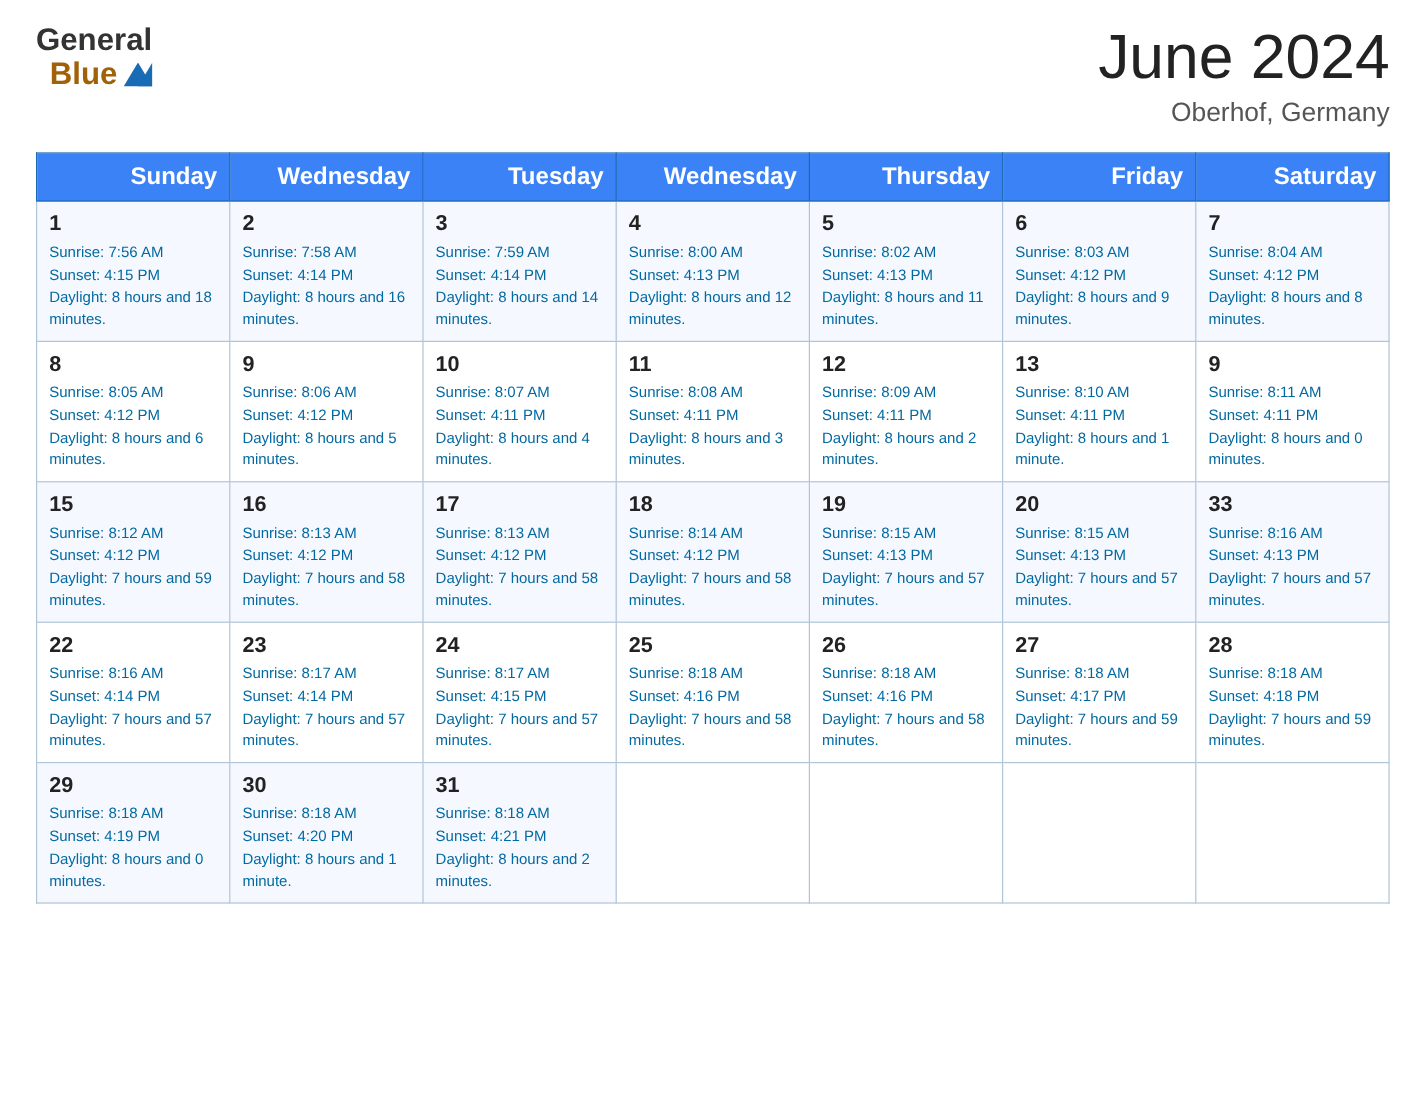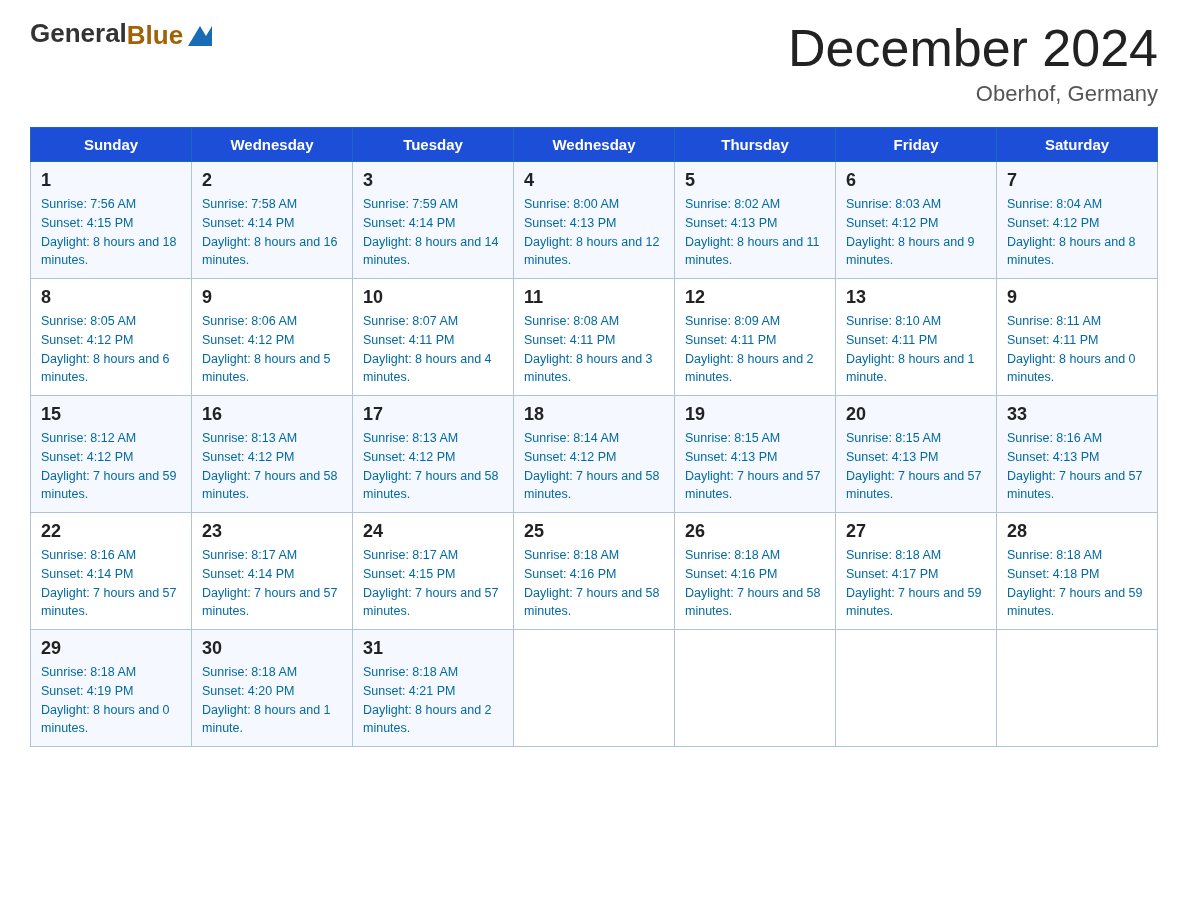--- a/index.html
+++ b/index.html
@@ -11,22 +11,22 @@
       padding: 20px 30px;
     }
     .header {
       display: flex;
       justify-content: space-between;
       align-items: flex-start;
       margin-bottom: 20px;
     }
     .logo {
       display: flex;
-      flex-direction: row;
-      align-items: flex-start;
+      flex-direction: column;
+      align-items: flex-end;
     }
     .logo-general {
       font-size: 26px;
       font-weight: bold;
       color: #333;
       line-height: 1;
     }
     .logo-blue {
       font-size: 26px;
       font-weight: bold;
@@ -47,26 +47,26 @@
       font-size: 22px;
       color: #555;
       margin-top: 4px;
     }
     table {
       width: 100%;
       border-collapse: collapse;
       table-layout: fixed;
     }
     thead tr th {
-      background-color: #1d4ed8;
+      background-color: #3b82f6;
       color: #ffffff;
-      font-size: 15px;
+      font-size: 20px;
       font-weight: bold;
       padding: 8px 10px;
-      text-align: center;
+      text-align: right;
       border: 1px solid #1a6bb5;
     }
     tbody tr td {
       border: 1px solid #b0c4d8;
       padding: 8px 10px;
       vertical-align: top;
       font-size: 13px;
       color: #333;
       height: 110px;
     }
@@ -102,21 +102,21 @@
       <span>Blue</span>
       <span style="display:inline-flex; margin-left:5px; align-items:center;">
         <svg width="24" height="20" viewBox="0 0 24 20">
           <polygon points="0,20 12,0 24,20" fill="#1a6bb5"></polygon>
           <polygon points="12,20 24,0 24,20" fill="#1a6bb5"></polygon>
         </svg>
       </span>
     </span>
   </div>
   <div class="title-block">
-    <div class="month-title">December 2024</div>
+    <div class="month-title">June 2024</div>
     <div class="location">Oberhof, Germany</div>
   </div>
 </div>
 
 <table>
   <thead>
     <tr>
     <th>Sunday</th>
         <th>Wednesday</th>
         <th>Tuesday</th>

